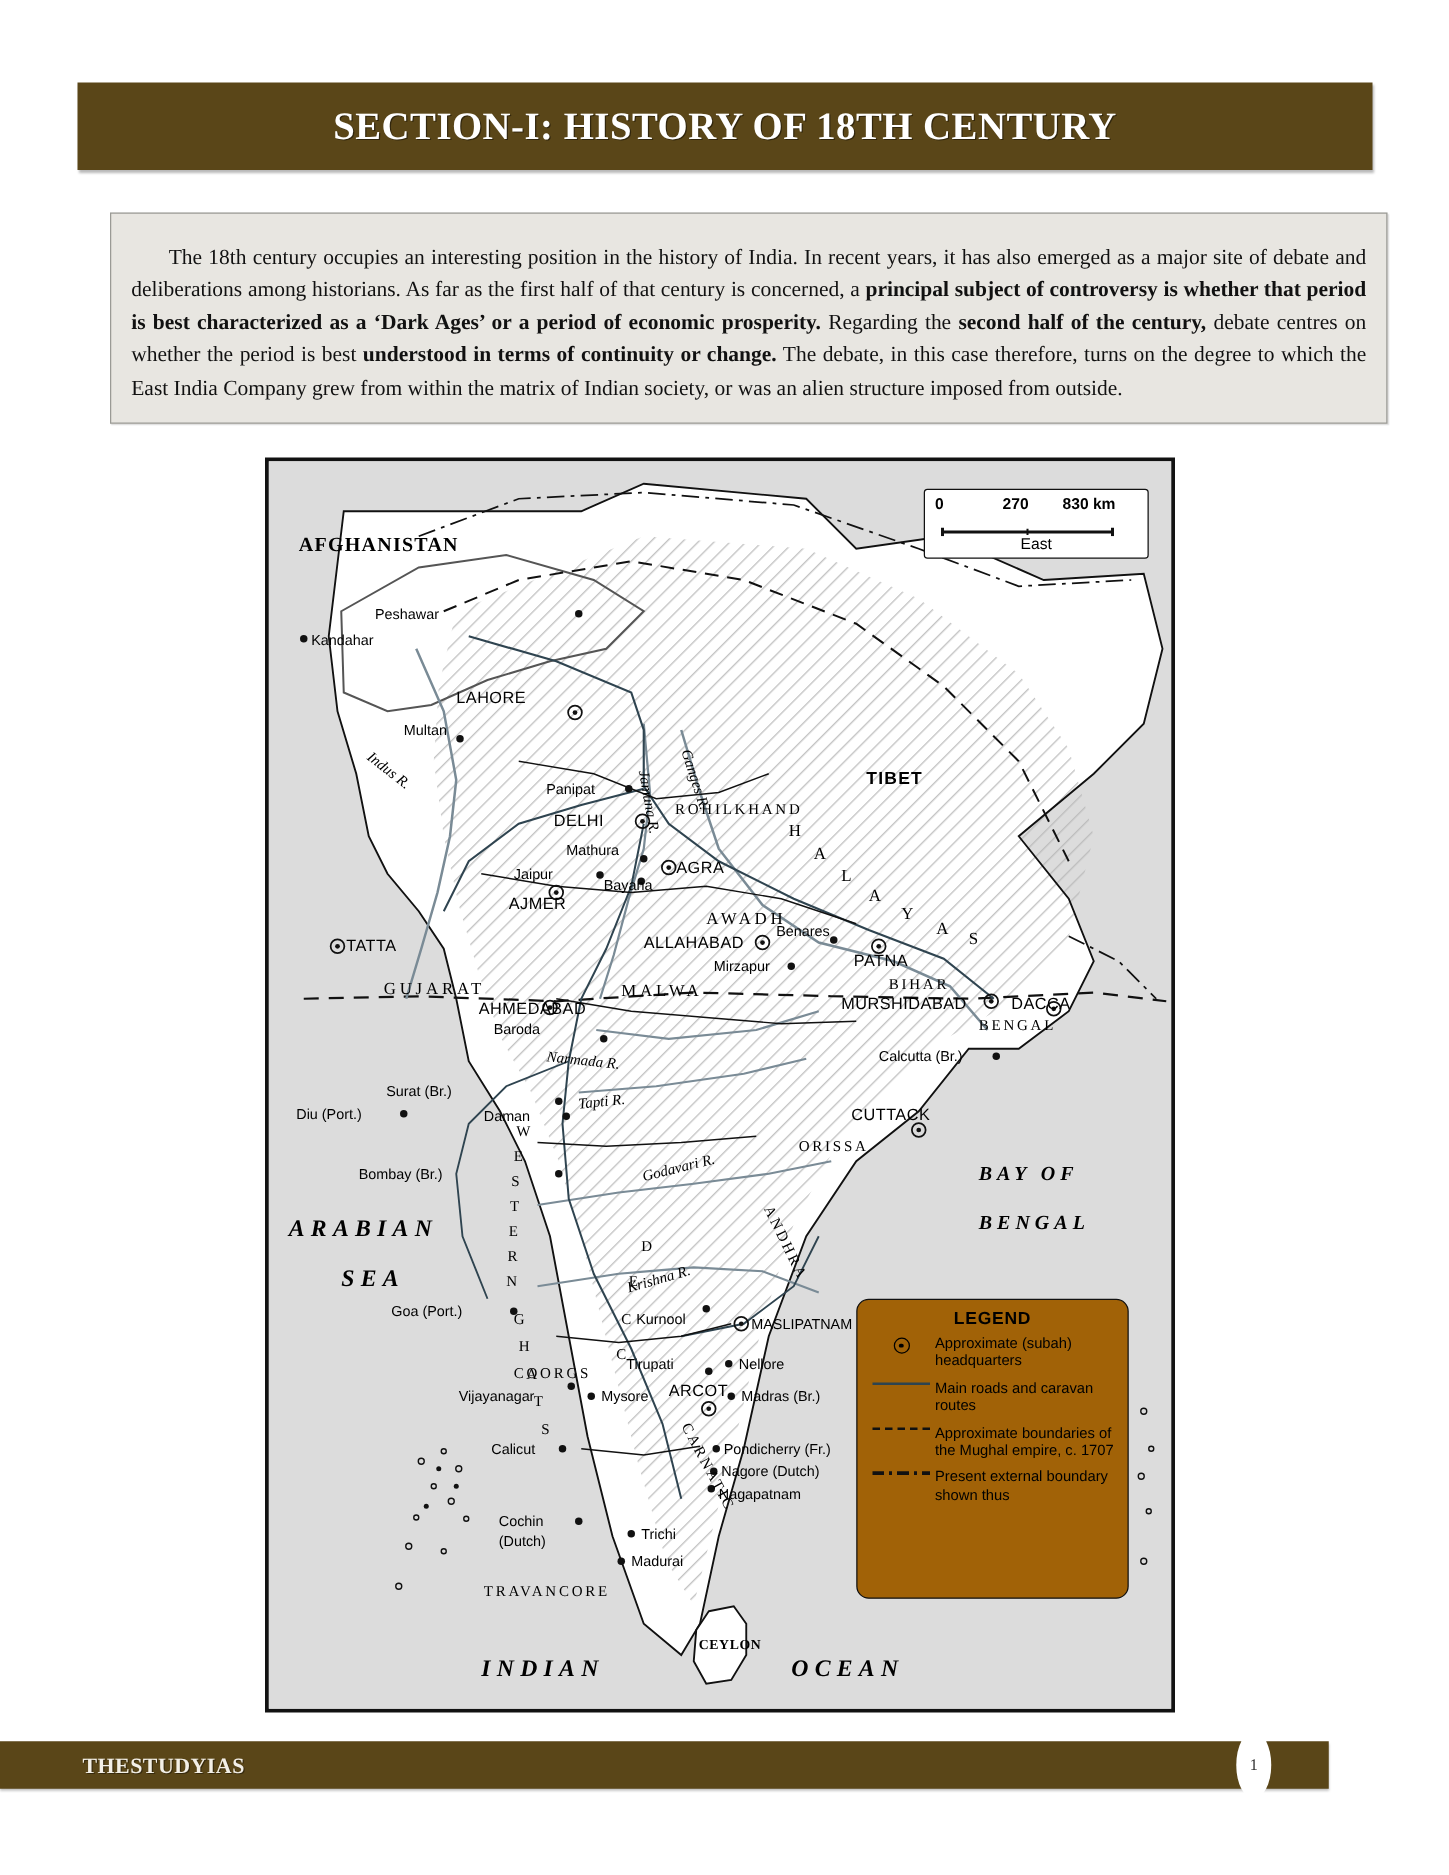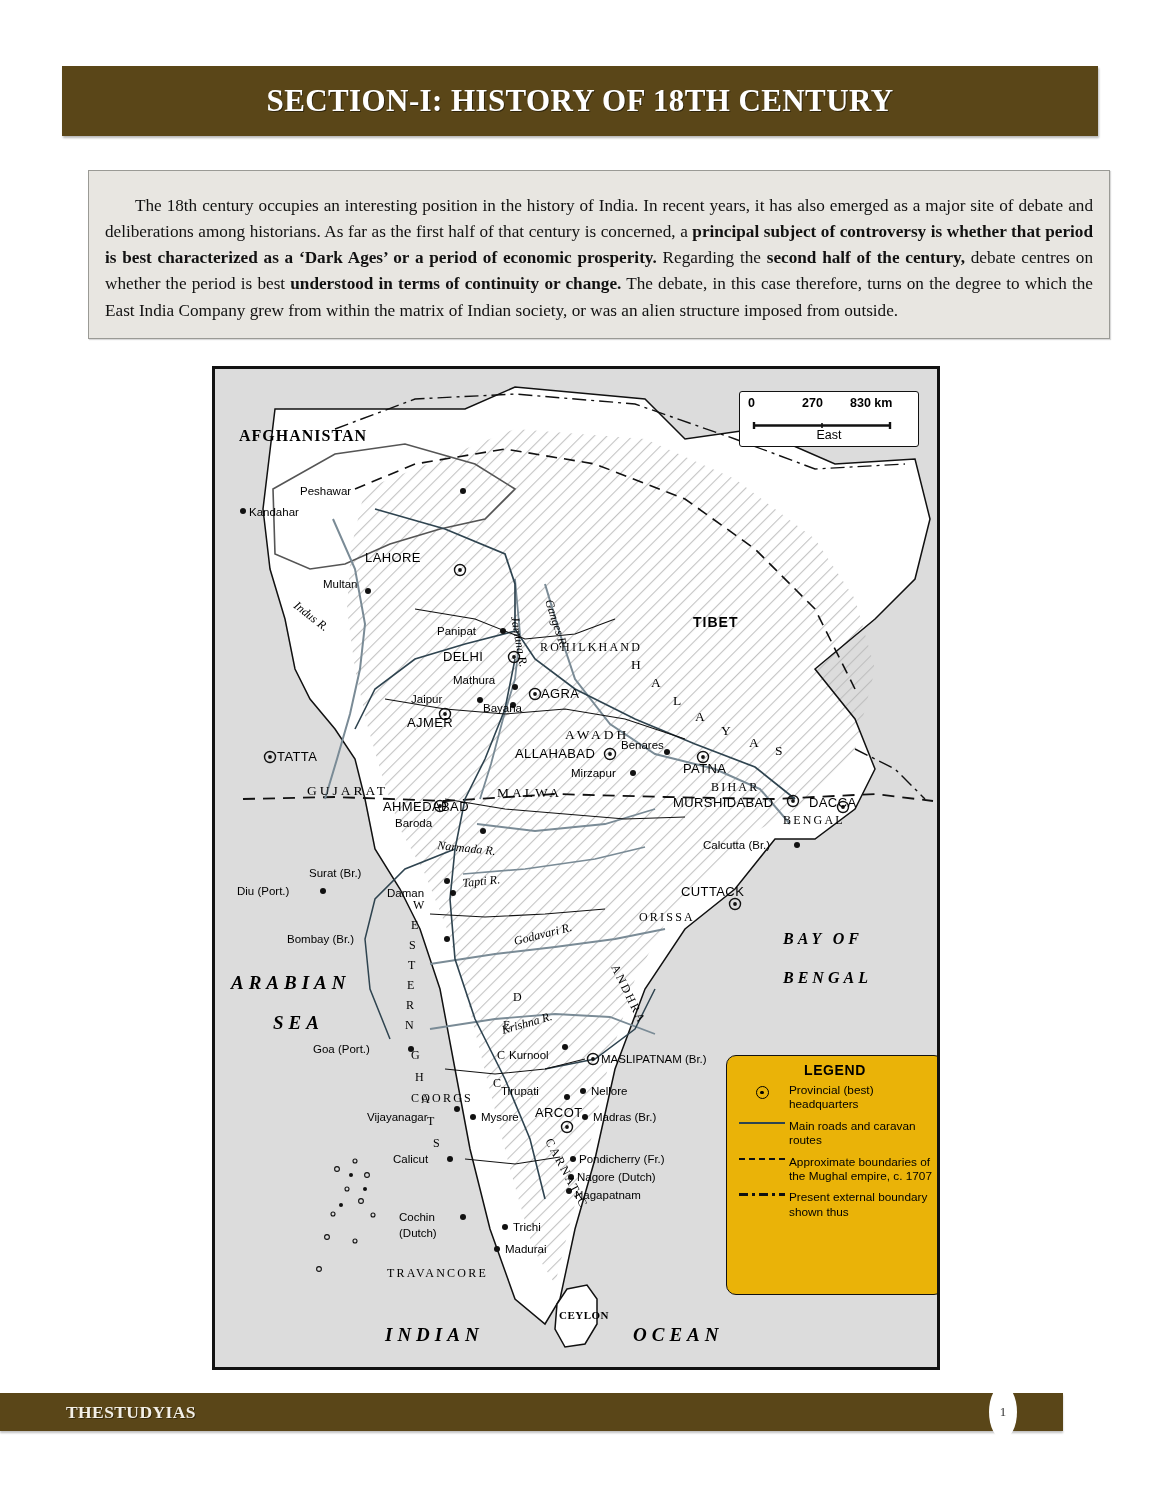--- a/index.html
+++ b/index.html
@@ -81,23 +81,23 @@
   .scale-nums span{position:absolute;top:4px;}
   .sn0{left:8px;} .sn270{left:62px;} .sn540{left:110px;}
   .scale-bar{position:absolute;left:12px;top:30px;width:140px;height:7px;}
   .scale-word{
     position:absolute;left:0;right:0;top:36px;text-align:center;
     font-family:"Liberation Sans", sans-serif;font-size:12.5px;color:#000;
   }
 
   
   .legend-box{
-    position:absolute;left:470px;top:686px;width:218px;height:240px;
-    background:#eab308;border:1.2px solid #111;border-radius:10px;
-    box-sizing:border-box;padding:6px 8px;margin-left:41px;
+    position:absolute;left:470px;top:670px;width:218px;height:240px;
+    background:#a16207;border:1.2px solid #111;border-radius:10px;
+    box-sizing:border-box;padding:6px 8px;
   }
   .legend-title{
     text-align:center;font-family:"Liberation Sans", sans-serif;
     font-weight:bold;font-size:14px;color:#000;letter-spacing:.6px;margin-bottom:5px;
   }
   .legend-row{display:flex;align-items:flex-start;margin-bottom:7px;}
   .legend-sym{width:54px;flex:0 0 54px;display:flex;align-items:center;justify-content:center;padding-top:3px;}
   .legend-txt{
     font-family:"Liberation Sans", sans-serif;font-size:11.8px;color:#000;line-height:1.22;
   }
@@ -442,21 +442,21 @@
     
     <div class="legend-box">
       <div class="legend-title">LEGEND</div>
 
       <div class="legend-row">
         <div class="legend-sym">
           <div class="sym-hq">
               <i></i>
             </div>
         </div>
-        <div class="legend-txt">Provincial (best) headquarters</div>
+        <div class="legend-txt">Approximate (subah) headquarters</div>
       </div>
 
       <div class="legend-row">
         <div class="legend-sym">
           <div class="sym-solid"></div>
         </div>
         <div class="legend-txt">Main roads and caravan routes</div>
       </div>
 
       <div class="legend-row">

